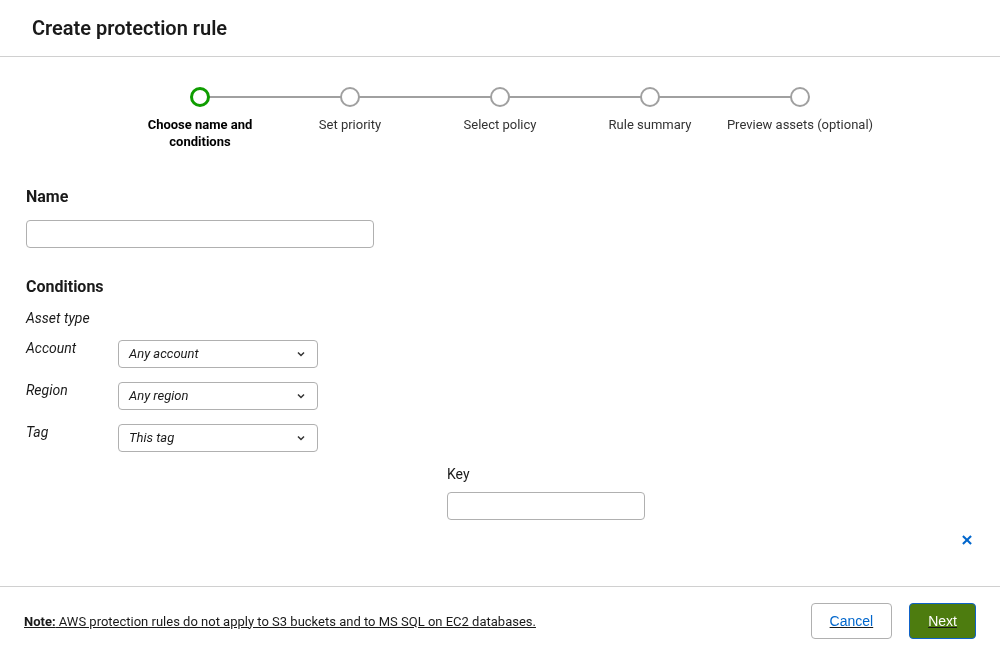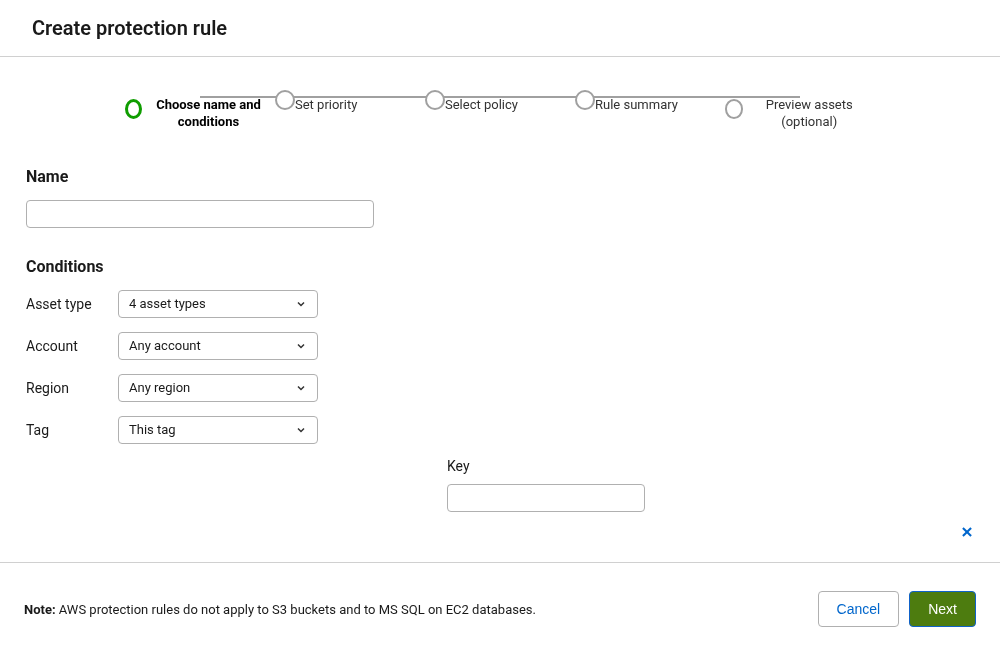--- a/index.html
+++ b/index.html
@@ -31,21 +31,21 @@
       justify-content: center;
       align-items: flex-start;
       padding: 30px 20px 20px 20px;
     }
     .steps-row {
       display: flex;
       align-items: flex-start;
     }
     .step {
       display: flex;
-      flex-direction: row;
+      flex-direction: column;
       align-items: center;
       width: 150px;
       position: relative;
     }
     .step-circle {
       width: 20px;
       height: 20px;
       border-radius: 50%;
       border: 2px solid #a0a0a0;
       background: #fff;
@@ -89,22 +89,22 @@
       border: 1px solid #b0b0b0;
       border-radius: 4px;
       padding: 4px 8px;
       font-size: 14px;
     }
     .conditions {
       margin-top: 29px;
     }
     .cond-row {
       display: flex;
-      align-items: center;
       margin-bottom: 14px;
+      font-style: italic;
     }
     .cond-label {
       width: 92px;
       font-size: 14px;
       color: #1a1a1a;
     }
     .dropdown {
       width: 200px;
       height: 28px;
       border: 1px solid #b0b0b0;
@@ -156,36 +156,37 @@
       align-self: flex-end;
       padding-bottom: 4px;
       margin-left: 2px;
     }
     .footer {
       position: absolute;
       bottom: 0;
       left: 0;
       right: 0;
       border-top: 1px solid #d0d0d0;
-      padding: 28px 24px;
+      padding: 16px 24px;
       display: flex;
       align-items: center;
       justify-content: space-between;
       background: #fff;
+      text-decoration: underline;
     }
     .note {
       font-size: 13px;
       color: #1a1a1a;
     }
     .note-bold {
       font-weight: 700;
     }
     .buttons {
       display: flex;
-      gap: 10px;
+      gap: 17px;
     }
     .btn {
       height: 36px;
       padding: 0 18px;
       border-radius: 4px;
       font-size: 14px;
       cursor: pointer;
       display: flex;
       align-items: center;
       justify-content: center;
@@ -242,26 +243,20 @@
 
 <div class="form-area">
   <div class="section-title">Name</div>
   <input type="text" class="name-input" style="">
 
   <div class="conditions">
     <div class="section-title">Conditions</div>
 
     <div class="cond-row">
       <div class="cond-label">Asset type</div>
-      <div class="dropdown">
-        <span>4 asset types</span>
-        <svg class="chevron" viewBox="0 0 24 24" fill="none" stroke="#333" stroke-width="3">
-            <polyline points="6 9 12 15 18 9"></polyline>
-          </svg>
-      </div>
     </div>
 
     <div class="cond-row">
       <div class="cond-label">Account</div>
       <div class="dropdown">
         <span>Any account</span>
         <svg class="chevron" viewBox="0 0 24 24" fill="none" stroke="#333" stroke-width="3">
             <polyline points="6 9 12 15 18 9"></polyline>
           </svg>
       </div>

